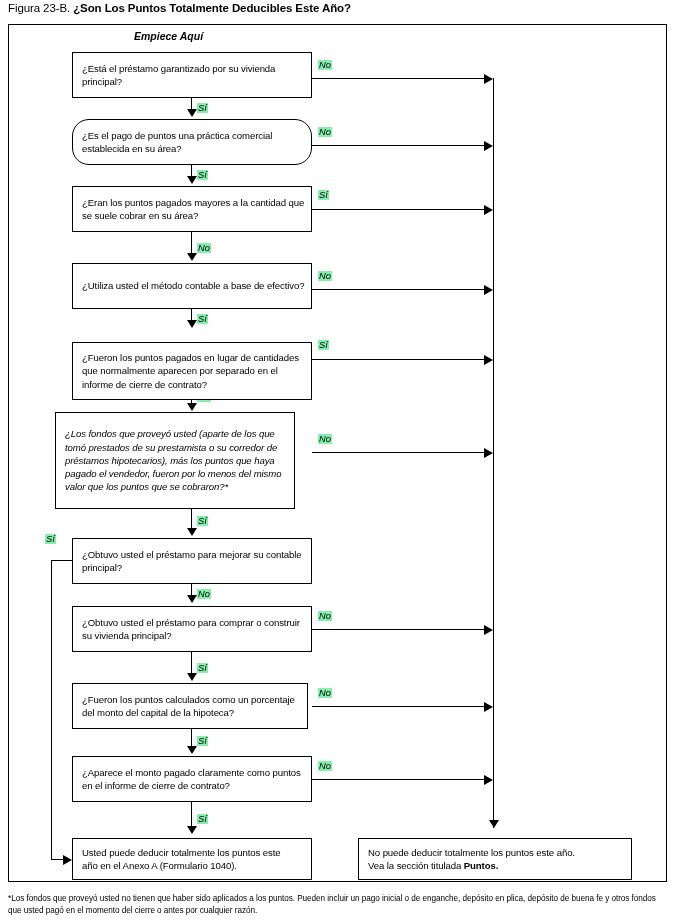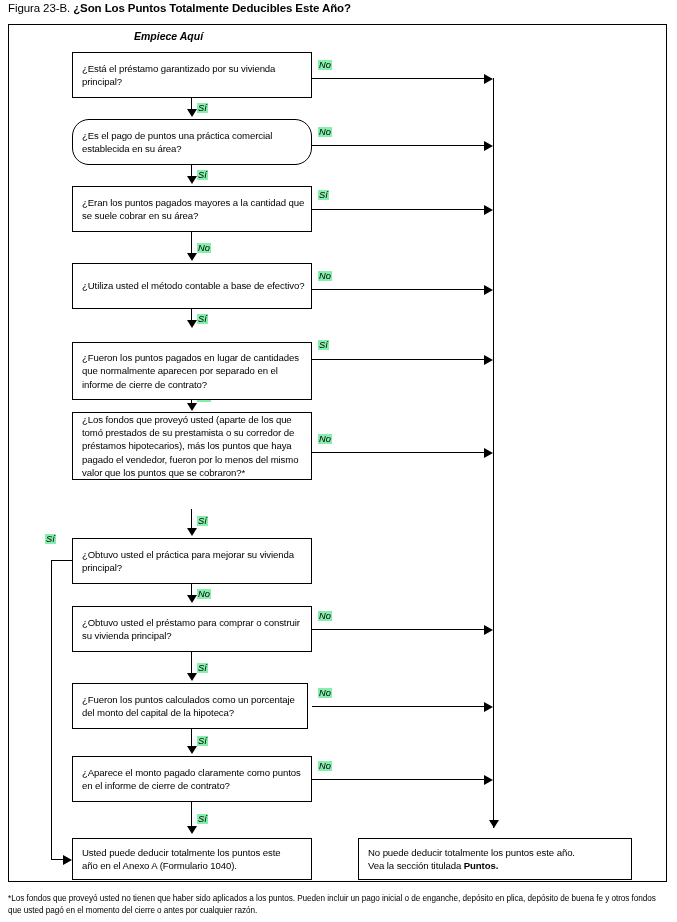--- a/index.html
+++ b/index.html
@@ -133,26 +133,26 @@
 </div>
 
 <div class="node" style="left:72px; top:263px; width:240px; height:46px;">
   <span class="inner">¿Utiliza usted el método contable a base de efectivo?</span>
 </div>
 
 <div class="node" style="left:72px; top:330px; width:240px; height:58px;margin-top:12px;">
   <span class="inner">¿Fueron los puntos pagados en lugar de cantidades que normalmente aparecen por separado en el informe de cierre de contrato?</span>
 </div>
 
-<div class="node" style="left:72px; top:412px; width:240px; height:68px;">
+<div class="node" style="left:55px; top:412px; width:240px; height:97px;font-style:italic;">
   <span class="inner">¿Los fondos que proveyó usted (aparte de los que tomó prestados de su prestamista o su corredor de préstamos hipotecarios), más los puntos que haya pagado el vendedor, fueron por lo menos del mismo valor que los puntos que se cobraron?*</span>
 </div>
 
 <div class="node" style="left:72px; top:538px; width:240px; height:46px;">
-  <span class="inner">¿Obtuvo usted el práctica para mejorar su vivienda principal?</span>
+  <span class="inner">¿Obtuvo usted el préstamo para mejorar su contable principal?</span>
 </div>
 
 <div class="node" style="left:72px; top:606px; width:240px; height:46px;">
   <span class="inner">¿Obtuvo usted el préstamo para comprar o construir su vivienda principal?</span>
 </div>
 
 <div class="node" style="left:72px; top:683px; width:236px; height:46px;">
   <span class="inner">¿Fueron los puntos calculados como un porcentaje del monto del capital de la hipoteca?</span>
 </div>
 

